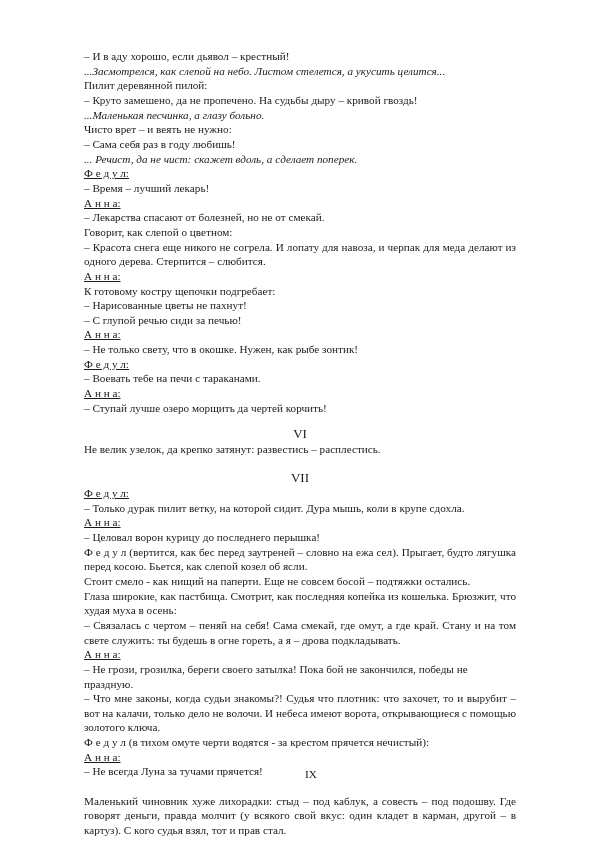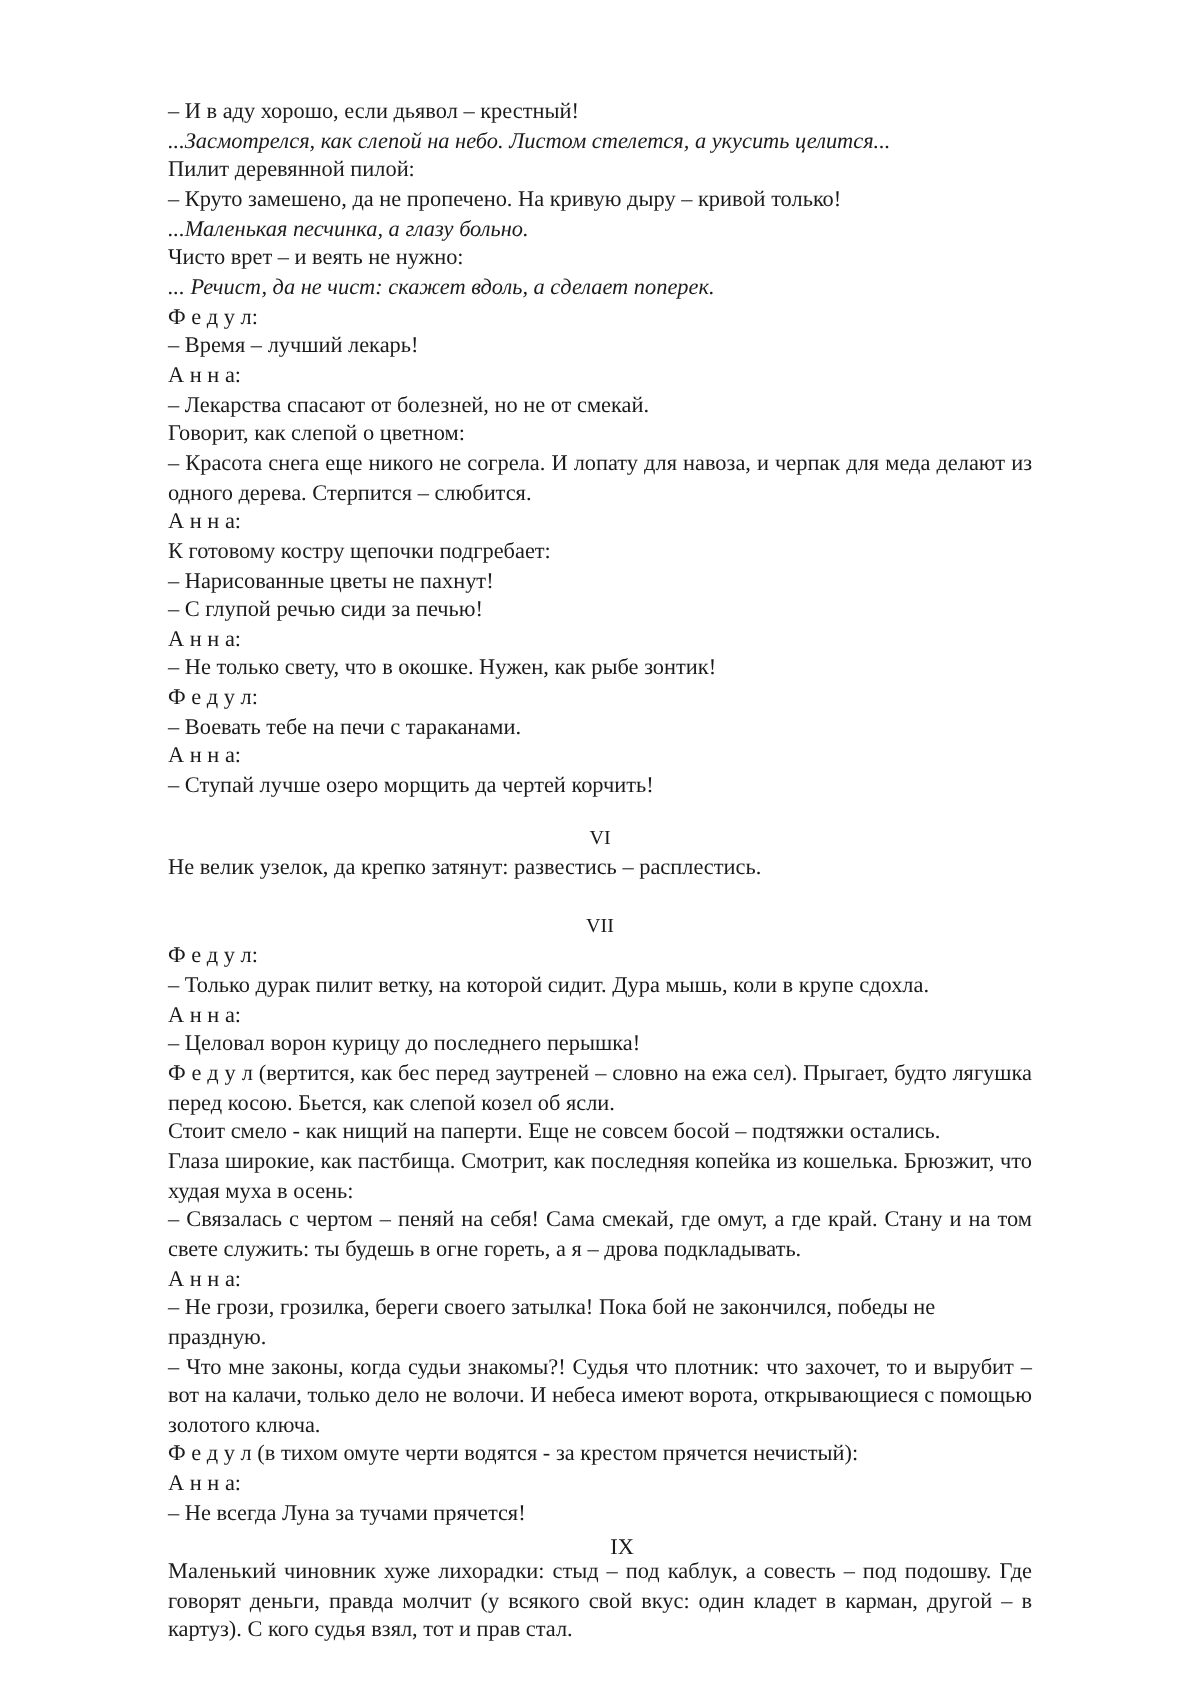--- a/index.html
+++ b/index.html
@@ -38,29 +38,30 @@
     color: #1b1b1b;
   }
   .line.last-of-para {
     text-align: left;
   }
   .line.italic {
     font-style: italic;
   }
   .line.speaker {
     letter-spacing: 0;
+    text-decoration: underline;
   }
   .para {
     margin: 0;
   }
   .para .line {
     display: block;
   }
   .section-num {
-    font-size: 10px;
+    font-size: 13px;
     line-height: 14.65px;
     text-align: center;
     margin: 0;
   }
   .gap-small { height: 14.6px; }
   .gap-num-top { height: 12px; }
   .folio {
     position: absolute;
     left: 0;
     right: 0;
@@ -76,23 +77,24 @@
 <body>
 
 <div class="page">
 
   <div class="textblock">
 
     <div class="para">
       <span class="line last-of-para">– И в аду хорошо, если дьявол – крестный!</span>
       <span class="line italic last-of-para">...Засмотрелся, как слепой на небо. Листом стелется, а укусить целится...</span>
       <span class="line last-of-para">Пилит деревянной пилой:</span>
-      <span class="line last-of-para">– Круто замешено, да не пропечено. На кривую дыру – кривой только!</span>
+      <span class="line last-of-para">– Круто замешено, да не пропечено. На судьбы дыру – кривой гвоздь!</span>
       <span class="line italic last-of-para">...Маленькая песчинка, а глазу больно.</span>
       <span class="line last-of-para">Чисто врет – и веять не нужно:</span>
+      <span class="line last-of-para">– Сама себя раз в году любишь!</span>
       <span class="line italic last-of-para">... Речист, да не чист: скажет вдоль, а сделает поперек.</span>
       <span class="line last-of-para speaker">Ф е д у л:</span>
       <span class="line last-of-para">– Время – лучший лекарь!</span>
       <span class="line last-of-para speaker">А н н а:</span>
       <span class="line last-of-para">– Лекарства спасают от болезней, но не от смекай.</span>
       <span class="line last-of-para">Говорит, как слепой о цветном:</span>
       <span class="line">– Красота снега еще никого не согрела. И лопату для навоза, и черпак для меда делают из одного дерева. Стерпится – слюбится.</span>
       <span class="line last-of-para speaker">А н н а:</span>
       <span class="line last-of-para">К готовому костру щепочки подгребает:</span>
       <span class="line last-of-para">– Нарисованные цветы не пахнут!</span>

